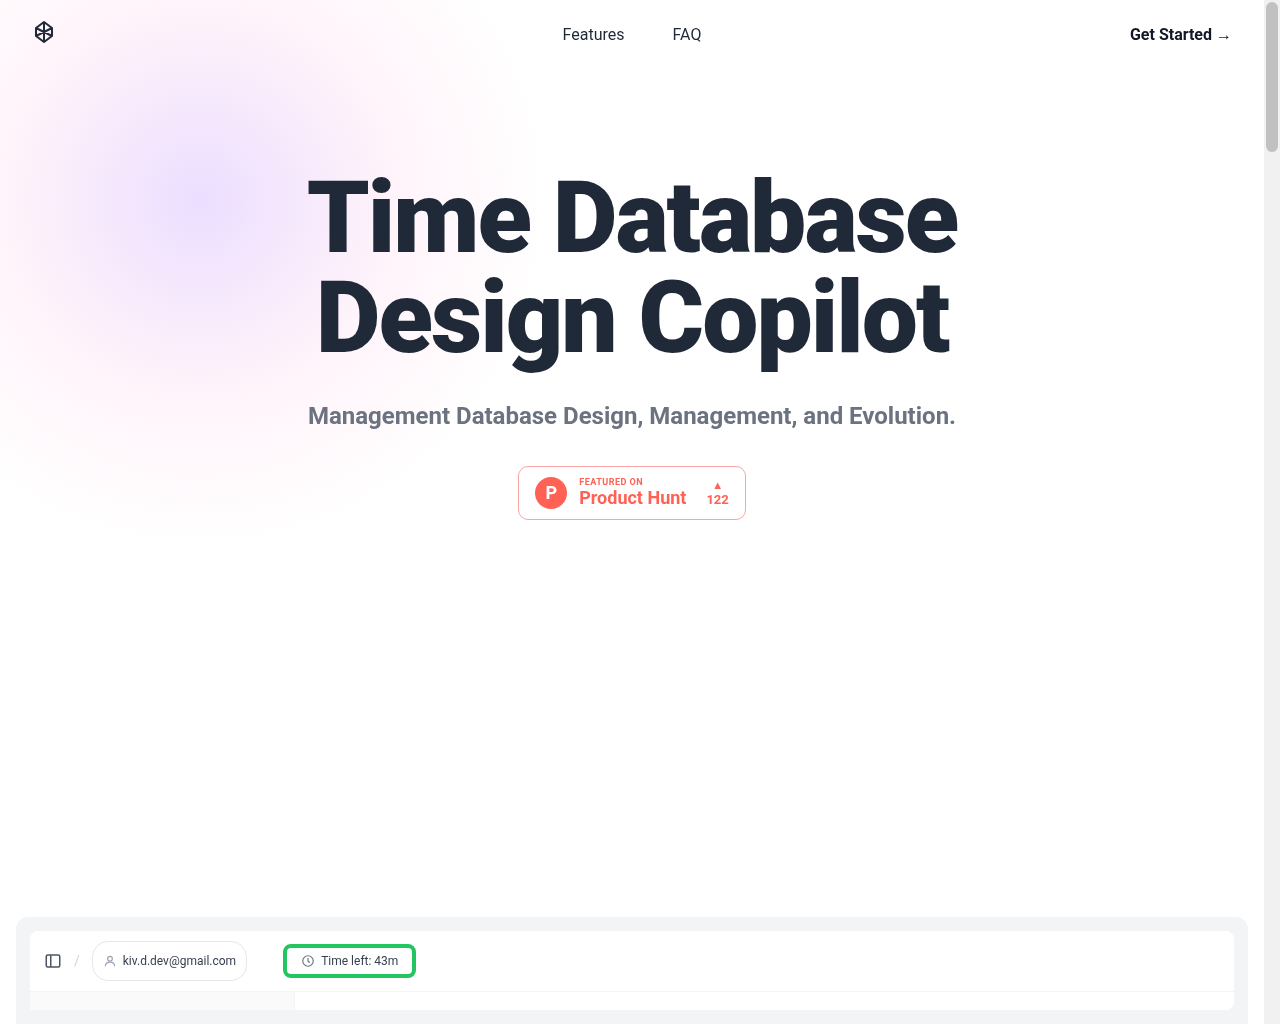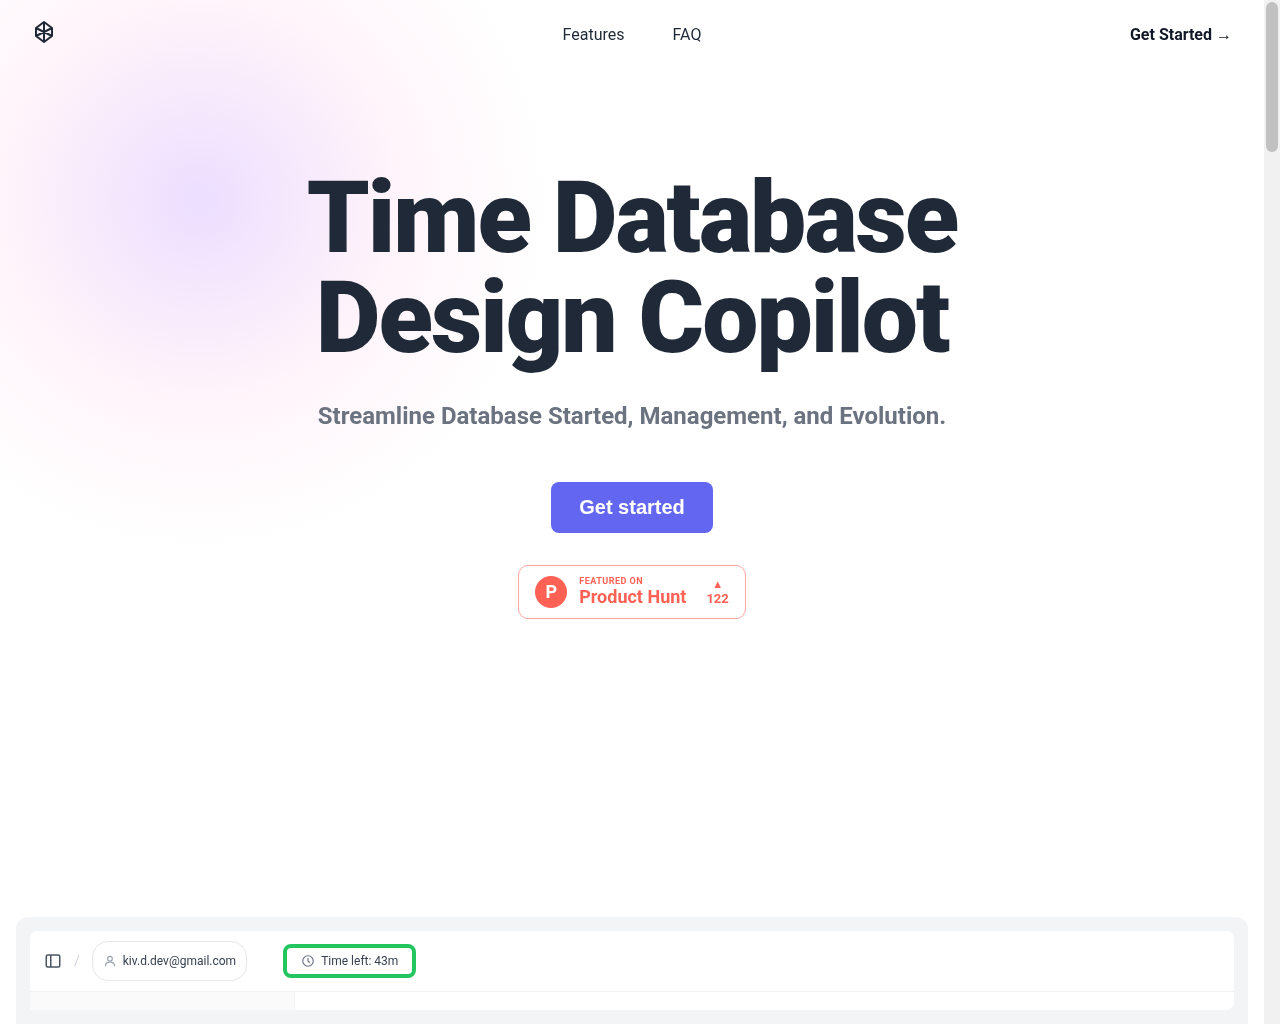--- a/index.html
+++ b/index.html
@@ -288,22 +288,21 @@
   </div>
   <div class="nav-center">
     <a class="nav-link">Features</a>
     <a class="nav-link">FAQ</a>
   </div>
   <a class="nav-cta">Get Started →</a>
 </nav>
 
 <section class="hero">
   <h1 class="hero-title">Time Database Design Copilot</h1>
-  <p class="hero-subtitle">Streamline Database Started, Management, and Evolution.</p>
-  <button class="cta-button">Get started</button>
+  <p class="hero-subtitle">Management Database Design, Management, and Evolution.</p>
 
   <a class="ph-badge">
     <div class="ph-logo">P</div>
     <div class="ph-text">
       <span class="ph-featured">FEATURED ON</span>
       <span class="ph-name">Product Hunt</span>
     </div>
     <div class="ph-votes">
       <span class="ph-arrow">▲</span>
       <span class="ph-count">122</span>

